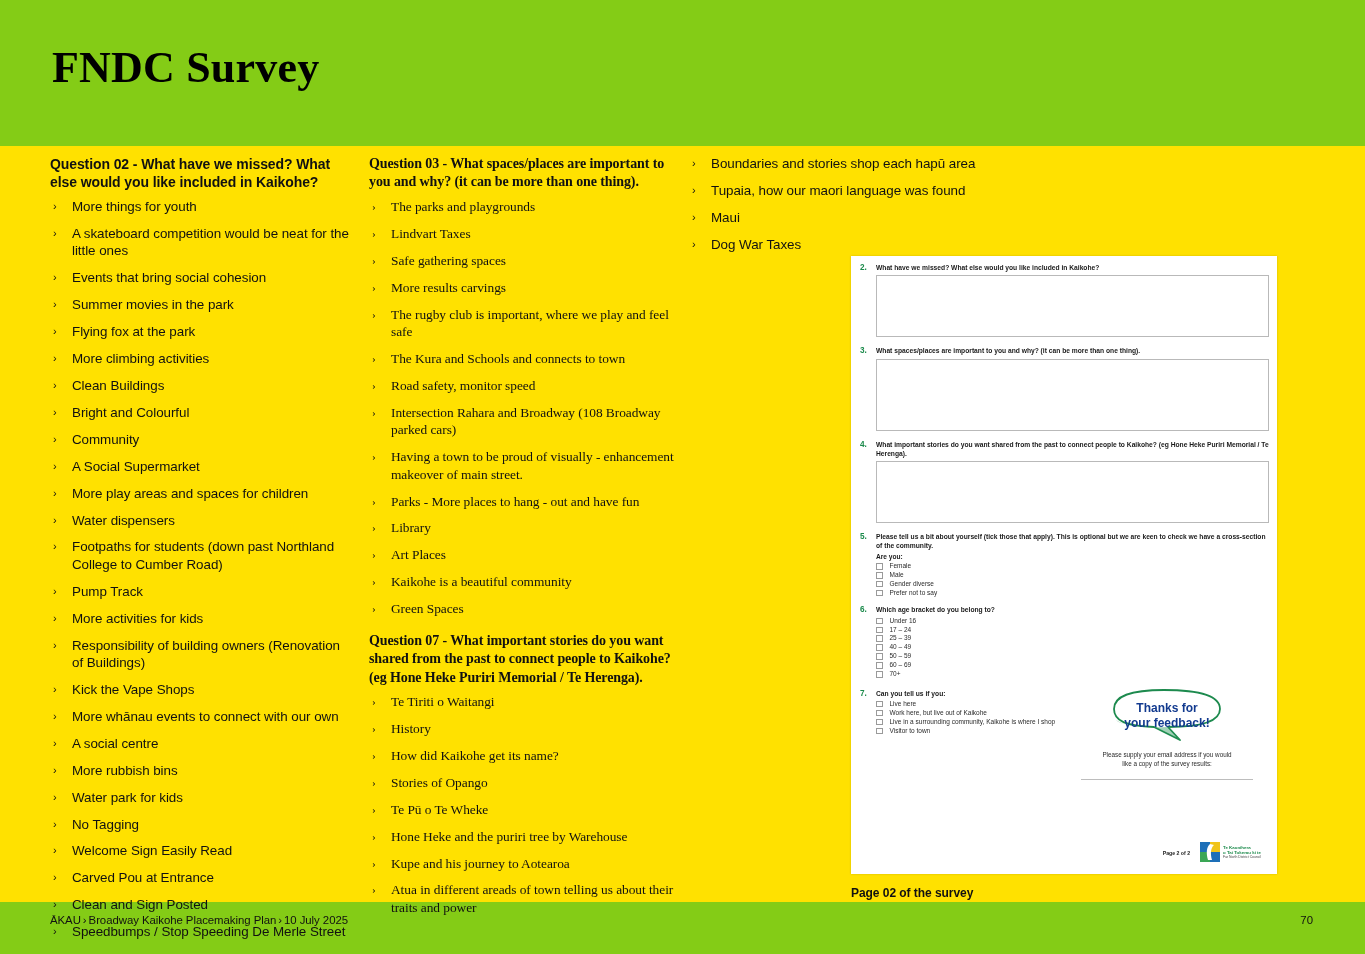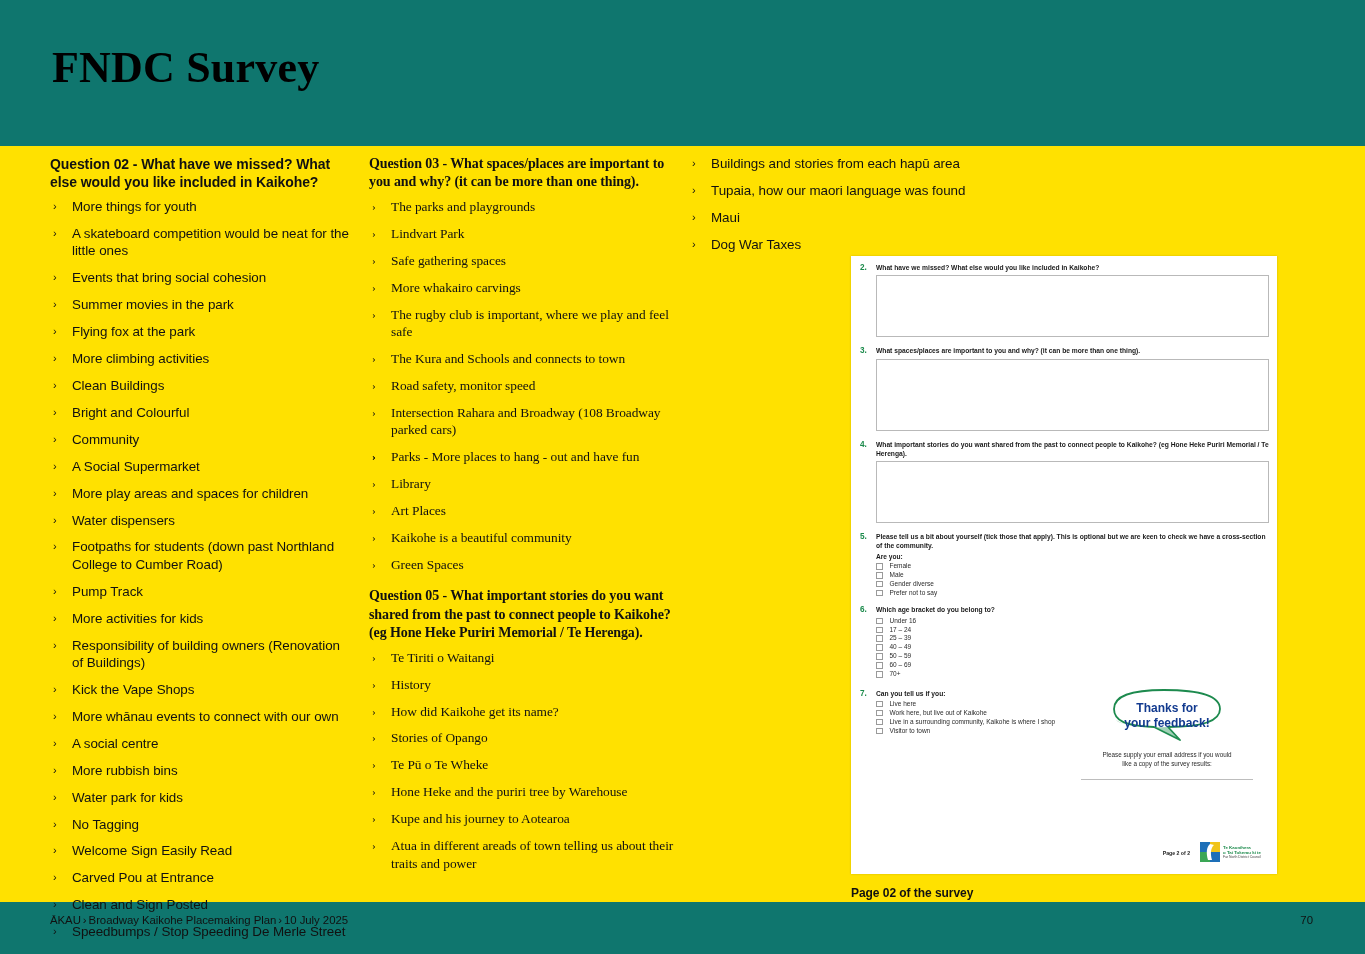--- a/index.html
+++ b/index.html
@@ -3,21 +3,21 @@
 <meta charset="utf-8">
 <style>
   * { box-sizing: border-box; margin: 0; padding: 0; }
   html, body {
     width: 1365px;
     height: 954px;
     background: #ffffff;
     font-family: "Liberation Sans", sans-serif;
     overflow: hidden;
   }
-  .page { position: relative; width: 1365px; height: 954px; background: #0f766e; }
+  .page { position: relative; width: 1365px; height: 954px; background: #84cc16; }
 
   
   .page-title {
     position: absolute;
     left: 52px; top: 42px;
     font-family: "Liberation Serif", serif;
     font-weight: 700;
     font-size: 44px;
     letter-spacing: 0.2px;
     color: #000;
@@ -227,50 +227,50 @@
         <li><span class="chev">›</span><span>Clean and Sign Posted</span></li>
         <li><span class="chev">›</span><span>Speedbumps / Stop Speeding De Merle Street</span></li>
         <li><span class="chev">›</span><span>Modem</span></li>
       </ul>
   </div>
 
   <div class="col col-2">
     <div class="q-heading">Question 03 - What spaces/places are important to you and why? (it can be more than one thing).</div>
     <ul class="bullets" id="col2-list">
         <li><span class="chev">›</span><span>The parks and playgrounds</span></li>
-        <li><span class="chev">›</span><span>Lindvart Park</span></li>
+        <li><span class="chev">›</span><span>Lindvart Taxes</span></li>
         <li><span class="chev">›</span><span>Safe gathering spaces</span></li>
-        <li><span class="chev">›</span><span>More whakairo carvings</span></li>
+        <li><span class="chev">›</span><span>More results carvings</span></li>
         <li><span class="chev">›</span><span>The rugby club is important, where we play and feel safe</span></li>
         <li><span class="chev">›</span><span>The Kura and Schools and connects to town</span></li>
         <li><span class="chev">›</span><span>Road safety, monitor speed</span></li>
         <li><span class="chev">›</span><span>Intersection Rahara and Broadway (108 Broadway parked cars)</span></li>
-        <li><span class="chev">›</span></li>
+        <li><span class="chev">›</span><span>Having a town to be proud of visually - enhancement makeover of main street.</span></li>
         <li><span class="chev">›</span><span>Parks - More places to hang - out and have fun</span></li>
         <li><span class="chev">›</span><span>Library</span></li>
         <li><span class="chev">›</span><span>Art Places</span></li>
         <li><span class="chev">›</span><span>Kaikohe is a beautiful community</span></li>
         <li><span class="chev">›</span><span>Green Spaces</span></li>
       </ul>
-    <div class="q-heading spaced">Question 05 - What important stories do you want shared from the past to connect people to Kaikohe? (eg Hone Heke Puriri Memorial / Te Herenga).</div>
+    <div class="q-heading spaced">Question 07 - What important stories do you want shared from the past to connect people to Kaikohe? (eg Hone Heke Puriri Memorial / Te Herenga).</div>
     <ul class="bullets" id="col2b-list">
         <li><span class="chev">›</span><span>Te Tiriti o Waitangi</span></li>
         <li><span class="chev">›</span><span>History</span></li>
         <li><span class="chev">›</span><span>How did Kaikohe get its name?</span></li>
         <li><span class="chev">›</span><span>Stories of Opango</span></li>
         <li><span class="chev">›</span><span>Te Pū o Te Wheke</span></li>
         <li><span class="chev">›</span><span>Hone Heke and the puriri tree by Warehouse</span></li>
         <li><span class="chev">›</span><span>Kupe and his journey to Aotearoa</span></li>
         <li><span class="chev">›</span><span>Atua in different areads of town telling us about their traits and power</span></li>
       </ul>
   </div>
 
   <div class="col col-3">
     <ul class="bullets" id="col3-list">
-        <li><span class="chev">›</span><span>Buildings and stories from each hapū area</span></li>
+        <li><span class="chev">›</span><span>Boundaries and stories shop each hapū area</span></li>
         <li><span class="chev">›</span><span>Tupaia, how our maori language was found</span></li>
         <li><span class="chev">›</span><span>Maui</span></li>
         <li><span class="chev">›</span><span>Dog War Taxes</span></li>
       </ul>
   </div>
 
   <div class="survey-card">
     <div class="survey-inner">
 
       <div class="sq">

